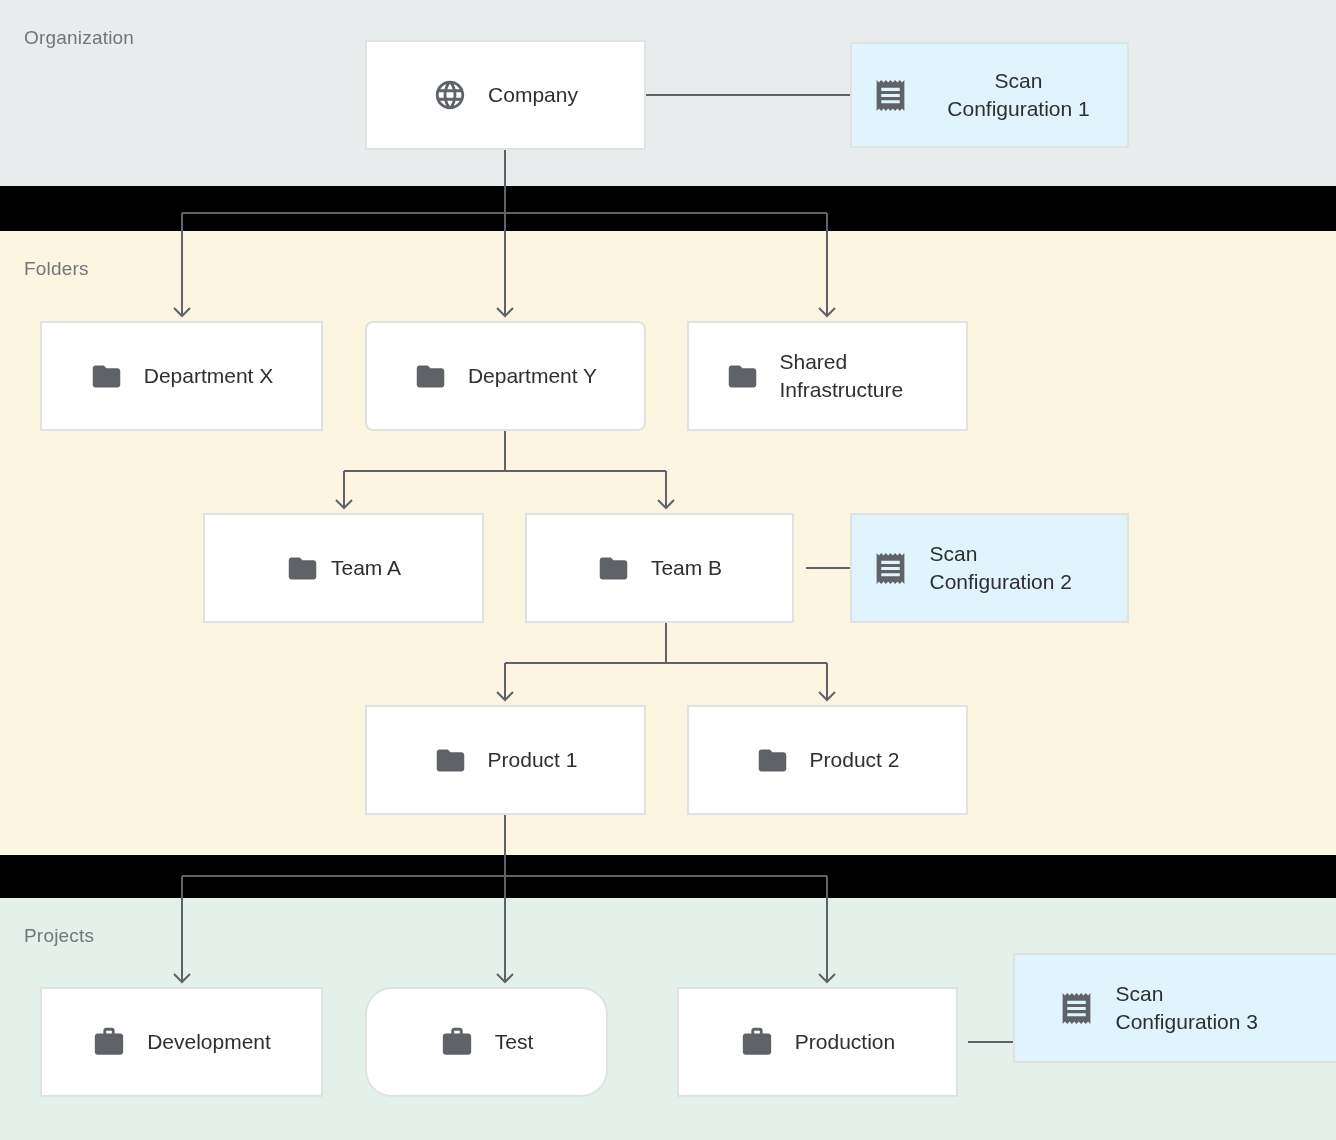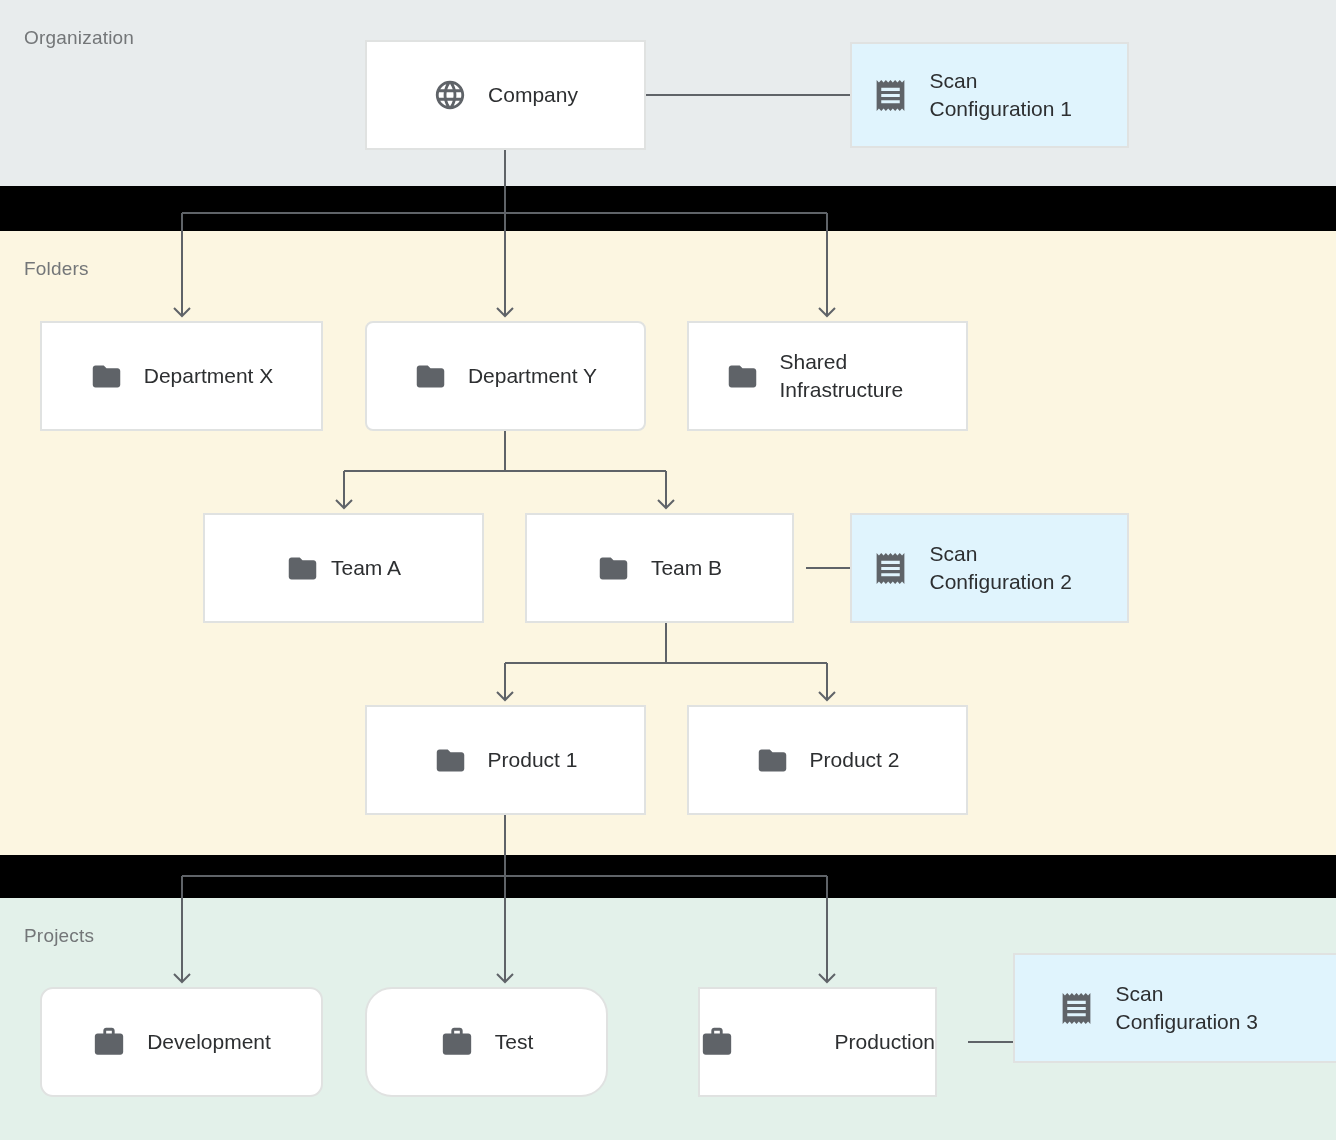--- a/index.html
+++ b/index.html
@@ -96,21 +96,21 @@
       <path d="M968 1042 H1013"></path>
     </g>
   </svg>
 
   <div class="node" style="left:365px;top:40px;width:281px;">
     <svg class="ic" width="34" height="34">
         <use href="#i-globe"></use>
       </svg>
     <span class="node-label">Company</span>
   </div>
-  <div class="node scan" style="left:850px;top:42px;width:279px;height:106px;">
+  <div class="node scan" style="left:850px;top:42px;width:279px;height:106px;text-align:center;">
     <svg class="ic" width="37" height="37">
         <use href="#i-receipt"></use>
       </svg>
     <span class="node-label">Scan Configuration 1</span>
   </div>
 
   <div class="node" style="left:40px;top:321px;width:283px;">
     <svg class="ic" width="33" height="33">
         <use href="#i-folder"></use>
       </svg>
@@ -152,33 +152,33 @@
       </svg>
     <span class="node-label">Product 1</span>
   </div>
   <div class="node" style="left:687px;top:705px;width:281px;">
     <svg class="ic" width="33" height="33">
         <use href="#i-folder"></use>
       </svg>
     <span class="node-label">Product 2</span>
   </div>
 
-  <div class="node" style="left:40px;top:987px;width:283px;border-radius:13px;">
+  <div class="node" style="left:40px;top:987px;width:283px;">
     <svg class="ic" width="34" height="34">
         <use href="#i-work"></use>
       </svg>
     <span class="node-label">Development</span>
   </div>
   <div class="node" style="left:365px;top:987px;width:243px;border-radius:27px;">
     <svg class="ic" width="34" height="34">
         <use href="#i-work"></use>
       </svg>
     <span class="node-label">Test</span>
   </div>
-  <div class="node" style="left:698px;top:987px;width:239px;justify-content:space-between;">
+  <div class="node" style="left:677px;top:987px;width:281px;">
     <svg class="ic" width="34" height="34">
         <use href="#i-work"></use>
       </svg>
     <span class="node-label">Production</span>
   </div>
   <div class="node scan" style="left:1013px;top:953px;width:325px;">
     <svg class="ic" width="37" height="37">
         <use href="#i-receipt"></use>
       </svg>
     <span class="node-label">Scan Configuration 3</span>

